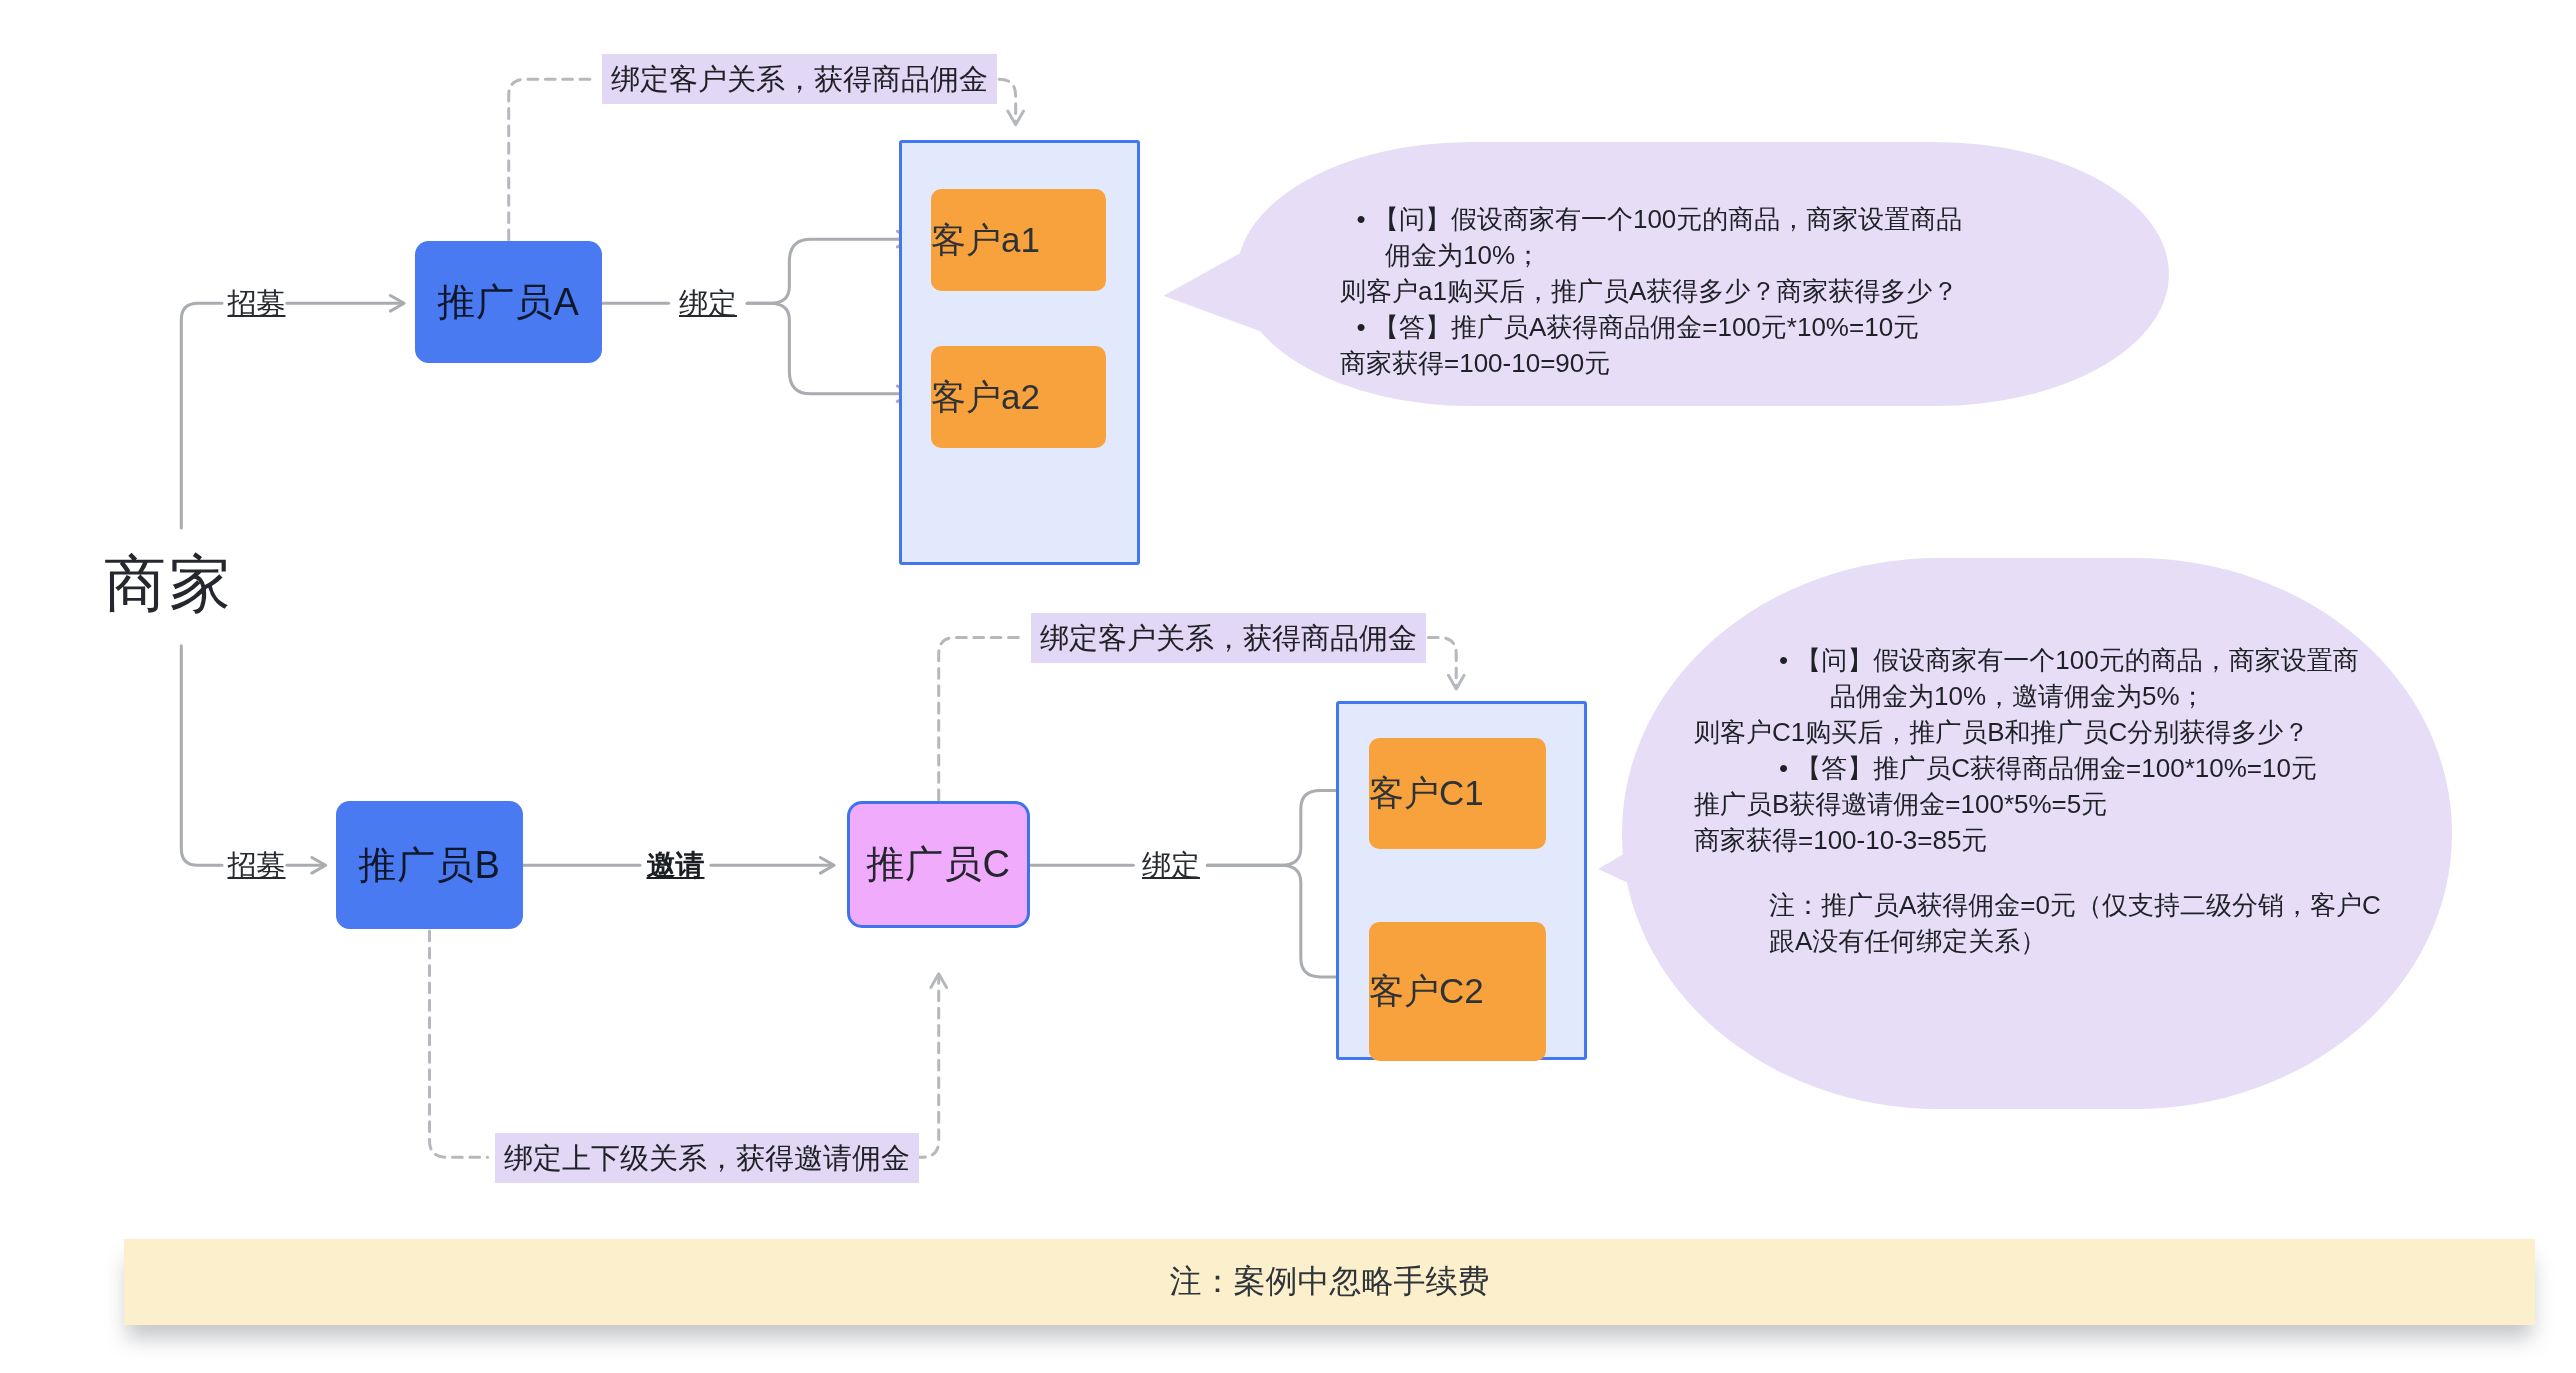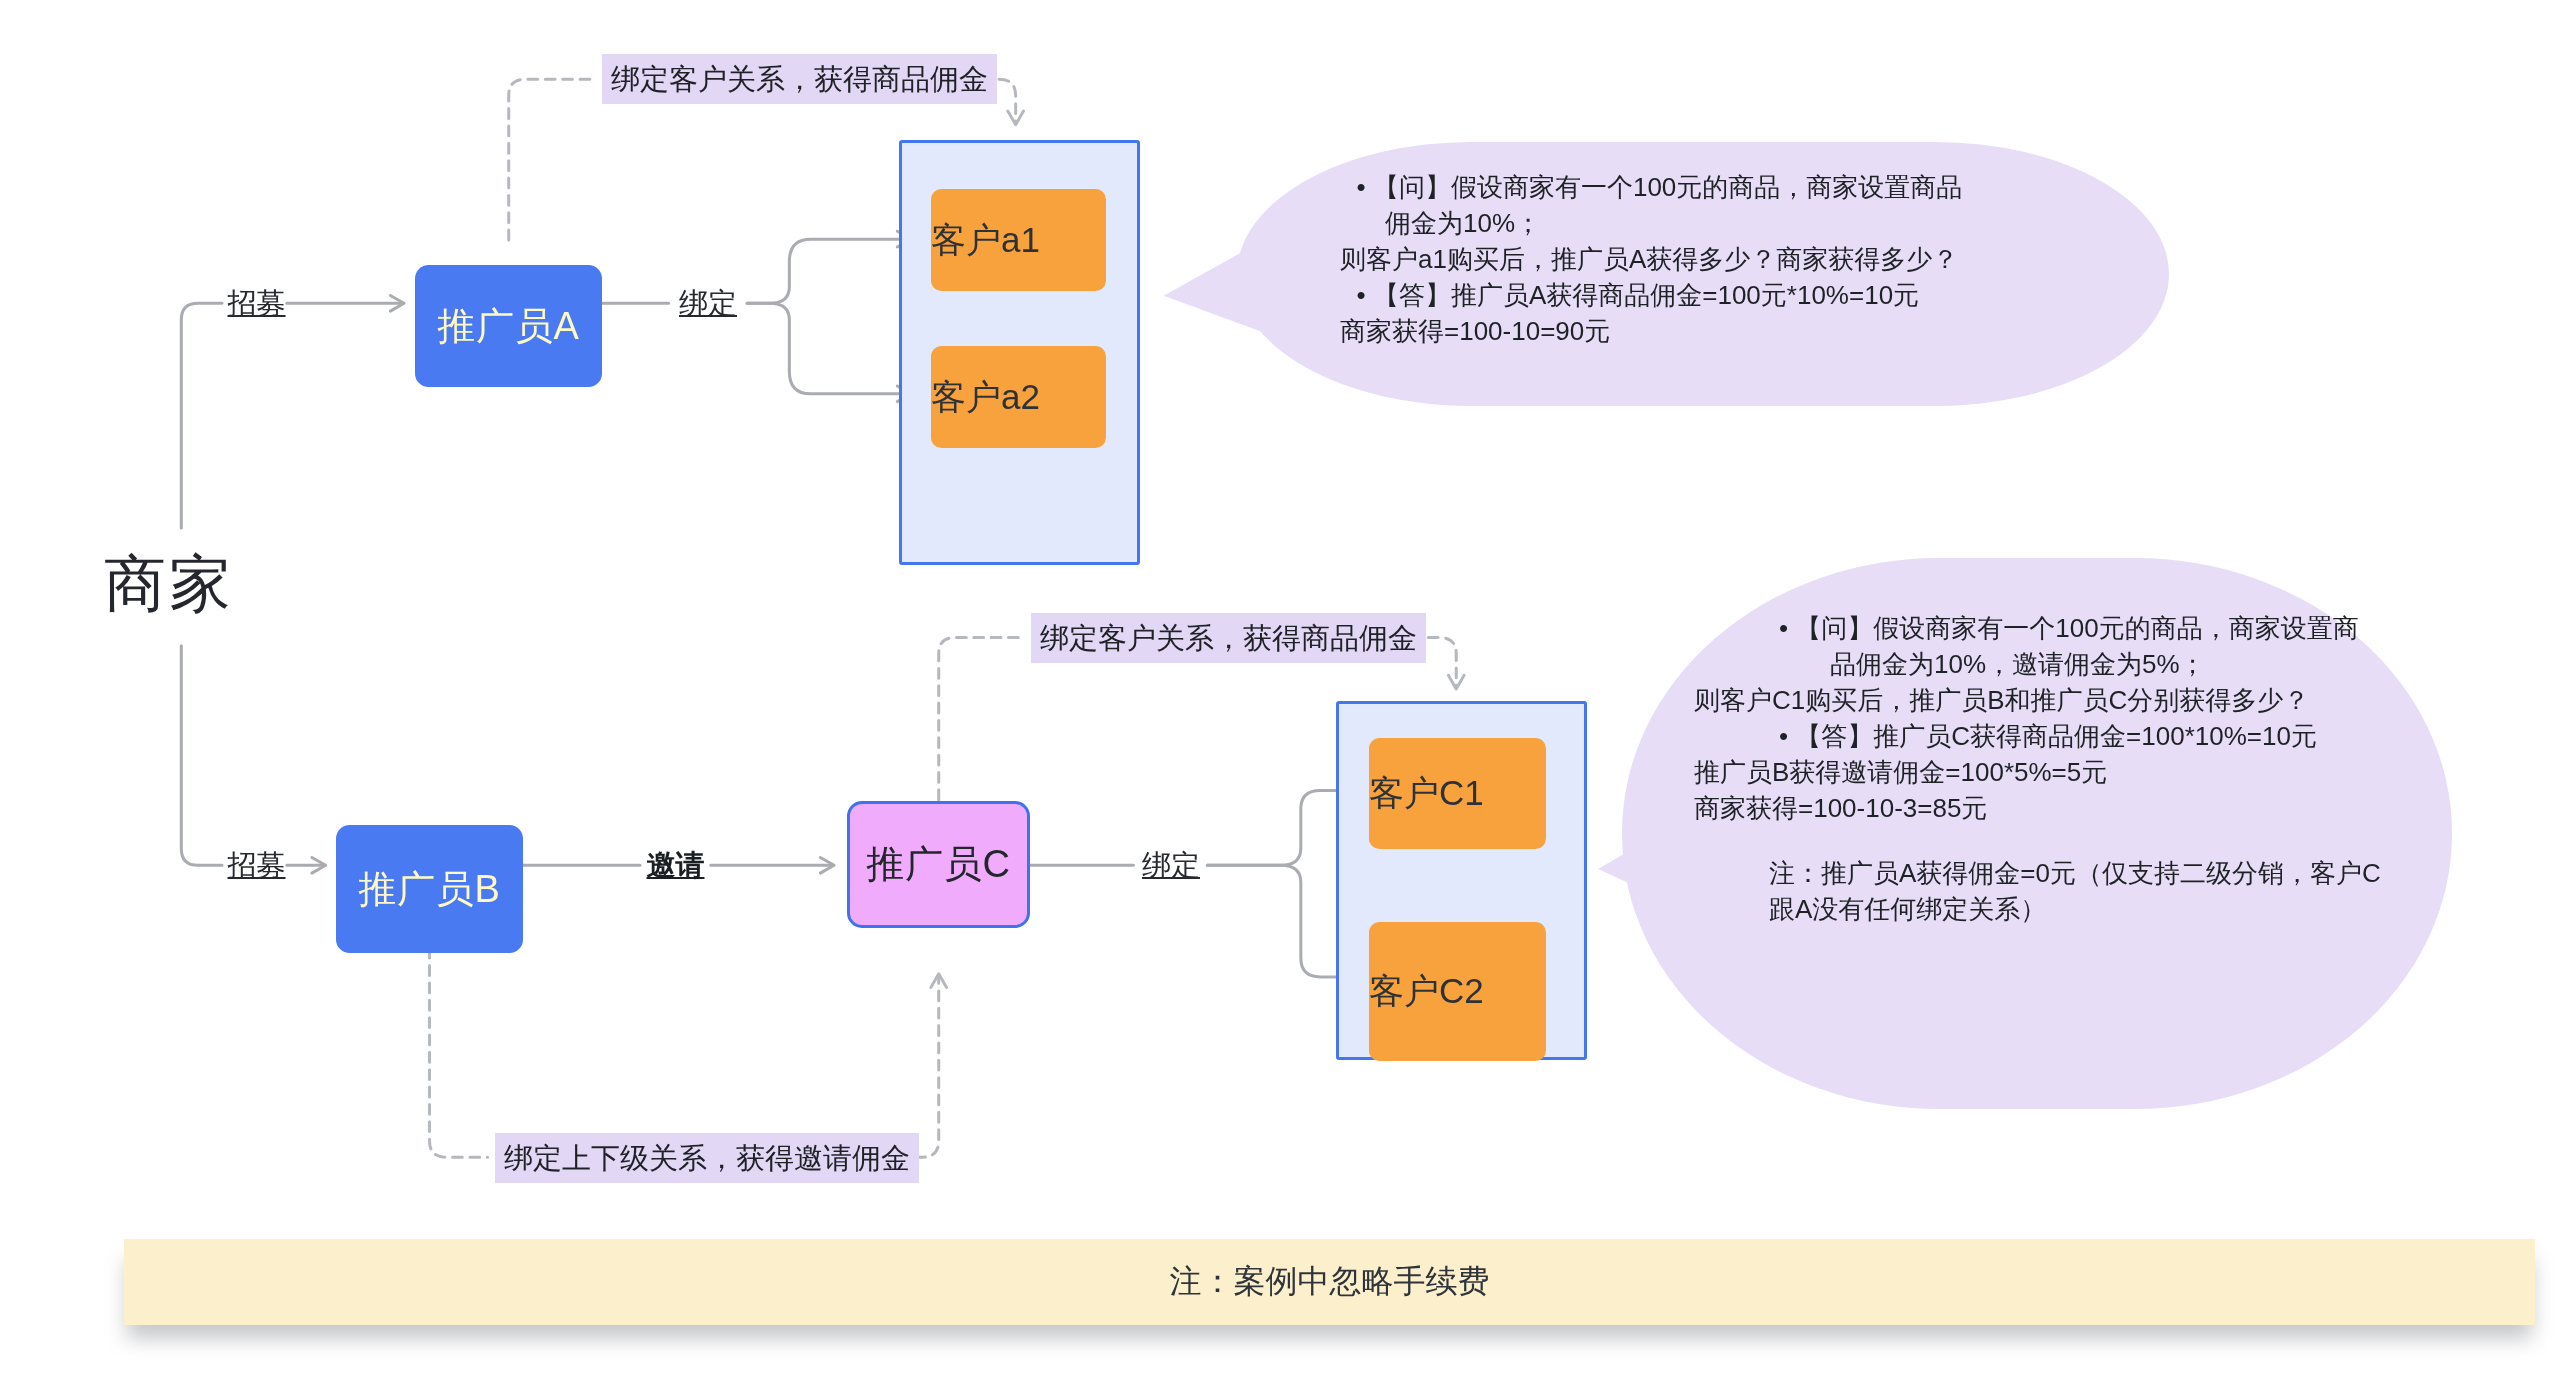--- a/index.html
+++ b/index.html
@@ -1,33 +1,33 @@
 <!DOCTYPE html>
 <html style="font-size:12px"><head>
 <meta charset="utf-8">
 <style>
   html,body{margin:0;padding:0;background:#ffffff;}
   body{font-family:"Liberation Sans","DejaVu Sans",sans-serif;}
   .canvas{position:relative;width:2576px;height:1373px;background:#ffffff;overflow:hidden;}
   svg.wires{position:absolute;left:0;top:0;z-index:1;}
   .node{position:absolute;display:flex;align-items:center;justify-content:center;z-index:2;
         border-radius:13.6px;font-size:38px;letter-spacing:0.8px;}
-  .node.blue{background:#4A7AF2;color:#fef9c3;font-weight:500;margin-top:24px;}
+  .node.blue{background:#4A7AF2;color:#0f172a;font-weight:500;}
   .node.lightblue{background:#f0abfc;color:#23262B;border:3.8px solid #3F72EE;border-radius:15px;font-weight:500;}
   .container-box{position:absolute;background:#E2E9FC;border:3.8px solid #4377F0;border-radius:3px;z-index:2;}
   .cust{position:absolute;display:flex;align-items:center;z-index:3;
         background:#F7A23C;border-radius:10.6px;font-size:35px;color:#2E3237;font-weight:500;}
   .wire-label{position:absolute;z-index:3;font-size:29px;color:#26292E;text-align:center;line-height:35px;text-decoration:underline;}
   .hl-label{position:absolute;z-index:3;font-size:29px;color:#1F2127;background:#E2D7F4;
             line-height:50px;height:50px;padding:0 9px;white-space:nowrap;}
   .merchant{position:absolute;z-index:2;font-size:62px;font-weight:500;color:#24272D;letter-spacing:3px;}
   .bubble{position:absolute;background:#E7DDF6;z-index:2;}
   .bubble.b1{border-radius:234px/132px;}
   .bubble.b2{border-radius:317px/275px;}
-  .bubble-text{position:absolute;z-index:3;}
+  .bubble-text{position:absolute;z-index:3;margin-top:32px;}
   .bl{font-size:26px;line-height:36px;color:#1E2126;white-space:nowrap;}
   .bl.ind1{padding-left:16.6px;}
   .bl.ind2{padding-left:45px;}
   .bl.ind2b{padding-left:136px;}
   .bl.ind1b{padding-left:85px;}
   .bl.noteln{padding-left:75px;}
   .bl.gap{margin-top:29px;}
   .banner{position:absolute;z-index:2;background:#FCF0CC;display:flex;align-items:center;justify-content:center;
           font-size:32px;color:#2F343B;box-shadow:0 16.6px 19.6px -3px rgba(110,112,120,0.40);}
 </style>

